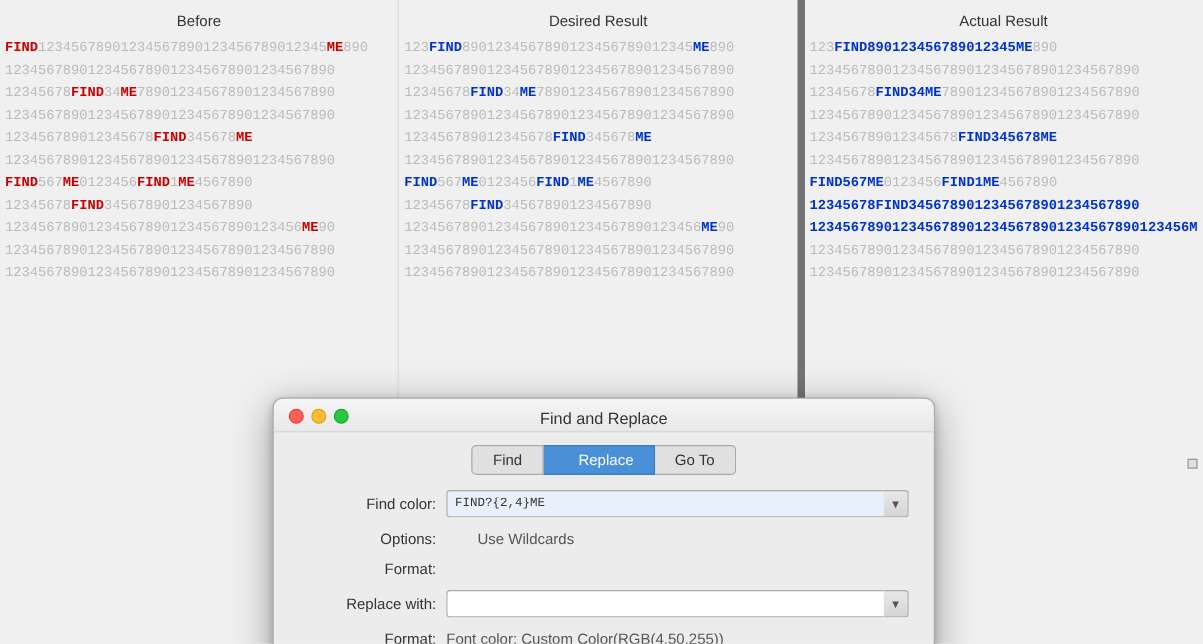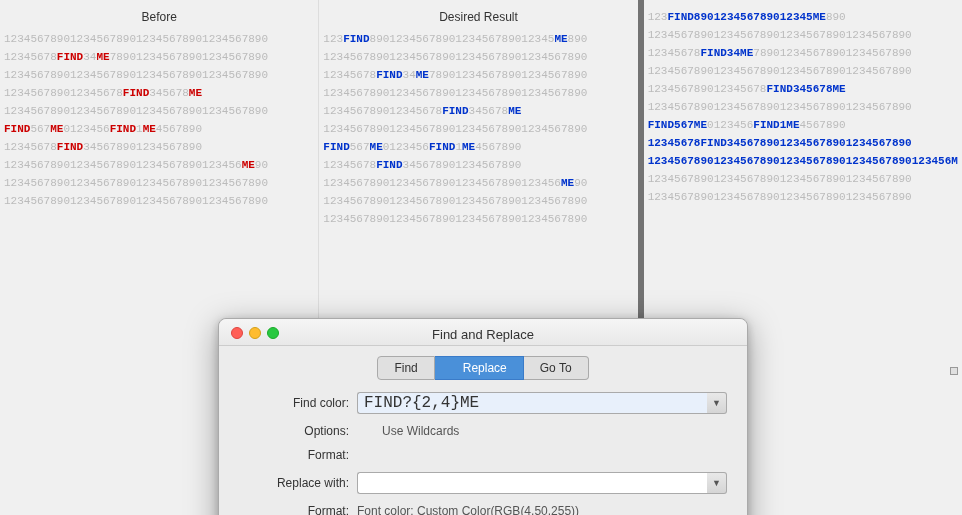--- a/index.html
+++ b/index.html
@@ -153,21 +153,21 @@
       flex-shrink: 0;
     }
 
     .text-input {
       flex: 1;
       height: 22px;
       border: 1px solid #aaa;
       border-radius: 3px;
       background: white;
       padding: 2px 6px;
-      font-size: 16px;
+      font-size: 10px;
       font-family: 'Courier New', monospace;
       outline: none;
       color: #333;
     }
 
     .dropdown-arrow {
       width: 20px;
       height: 22px;
       background: linear-gradient(to bottom, #e8e8e8, #d5d5d5);
       border: 1px solid #aaa;
@@ -227,20 +227,21 @@
       background: #e0e0e0;
     }
   </style>
 </head>
 <body>
 
 <div class="text-area">
 
   <div class="text-column">
     <div class="col-header">Before</div>
+    <div class="text-line"><span class="find-red">FIND</span><span style="color:#bbb">12345678901234567890123456789012345</span><span class="me-red">ME</span><span style="color:#bbb">890</span></div>
     <div class="text-line" style="color:#bbb">1234567890123456789012345678901234567890</div>
     <div class="text-line"><span style="color:#bbb">12345678</span><span class="find-red">FIND</span><span style="color:#bbb">34</span><span class="me-red">ME</span><span style="color:#bbb">789012345678901234567890</span></div>
     <div class="text-line" style="color:#bbb">1234567890123456789012345678901234567890</div>
     <div class="text-line"><span style="color:#bbb">123456789012345678</span><span class="find-red">FIND</span><span style="color:#bbb">345678</span><span class="me-red">ME</span></div>
     <div class="text-line" style="color:#bbb">1234567890123456789012345678901234567890</div>
     <div class="text-line"><span class="find-red">FIND</span><span style="color:#bbb">567</span><span class="me-red">ME</span><span style="color:#bbb">0123456</span><span class="find-red">FIND</span><span style="color:#bbb">1</span><span class="me-red">ME</span><span style="color:#bbb">4567890</span></div>
     <div class="text-line"><span style="color:#bbb">12345678</span><span class="find-red">FIND</span><span style="color:#bbb">345678901234567890</span></div>
     <div class="text-line"><span style="color:#bbb">123456789012345678901234567890123456</span><span class="me-red">ME</span><span style="color:#bbb">90</span></div>
     <div class="text-line" style="color:#bbb">1234567890123456789012345678901234567890</div>
     <div class="text-line" style="color:#bbb">1234567890123456789012345678901234567890</div>
@@ -255,20 +256,21 @@
     <div class="text-line"><span style="color:#bbb">123456789012345678</span><span class="find-blue">FIND</span><span style="color:#bbb">345678</span><span class="me-blue">ME</span></div>
     <div class="text-line" style="color:#bbb">1234567890123456789012345678901234567890</div>
     <div class="text-line"><span class="find-blue">FIND</span><span style="color:#bbb">567</span><span class="me-blue">ME</span><span style="color:#bbb">0123456</span><span class="find-blue">FIND</span><span style="color:#bbb">1</span><span class="me-blue">ME</span><span style="color:#bbb">4567890</span></div>
     <div class="text-line"><span style="color:#bbb">12345678</span><span class="find-blue">FIND</span><span style="color:#bbb">345678901234567890</span></div>
     <div class="text-line"><span style="color:#bbb">123456789012345678901234567890123456</span><span class="me-blue">ME</span><span style="color:#bbb">90</span></div>
     <div class="text-line" style="color:#bbb">1234567890123456789012345678901234567890</div>
     <div class="text-line" style="color:#bbb">1234567890123456789012345678901234567890</div>
   </div>
 
   <div class="text-column">
+    <div class="col-header">Actual Result</div>
     <div class="text-line"><span style="color:#bbb">123</span><span class="find-blue">FIND890123456789012345</span><span class="me-blue">ME</span><span style="color:#bbb">890</span></div>
     <div class="text-line" style="color:#bbb">1234567890123456789012345678901234567890</div>
     <div class="text-line"><span style="color:#bbb">12345678</span><span class="find-blue">FIND34ME</span><span style="color:#bbb">789012345678901234567890</span></div>
     <div class="text-line" style="color:#bbb">1234567890123456789012345678901234567890</div>
     <div class="text-line"><span style="color:#bbb">123456789012345678</span><span class="find-blue">FIND345678ME</span></div>
     <div class="text-line" style="color:#bbb">1234567890123456789012345678901234567890</div>
     <div class="text-line"><span class="find-blue">FIND567ME</span><span style="color:#bbb">0123456</span><span class="find-blue">FIND1ME</span><span style="color:#bbb">4567890</span></div>
     <div class="text-line"><span class="find-blue">12345678FIND3456789012345678901234567890</span></div>
     <div class="text-line"><span class="find-blue">1234567890123456789012345678901234567890123456</span><span class="me-blue">ME</span></div>
     <div class="text-line" style="color:#bbb">1234567890123456789012345678901234567890</div>

